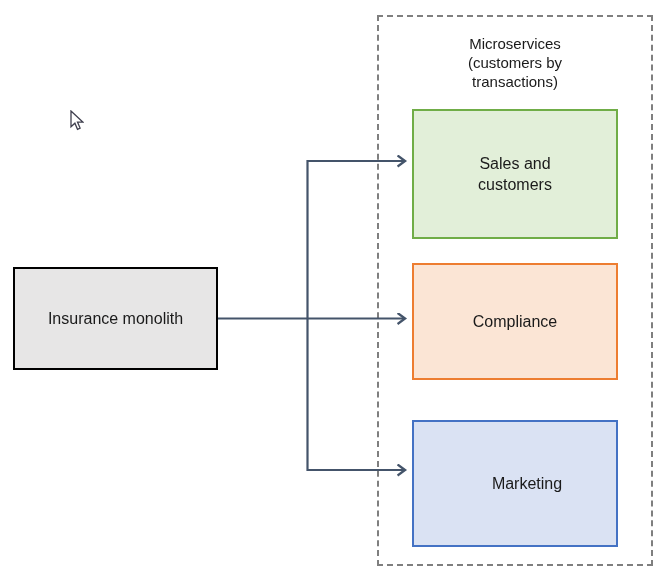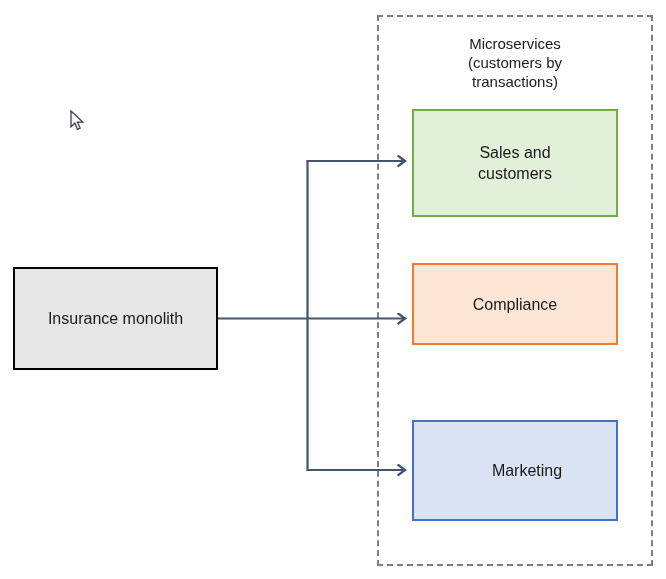--- a/index.html
+++ b/index.html
@@ -42,31 +42,31 @@
     font-size: 16px;
     line-height: 21px;
   }
   .node .node-label { white-space: pre-line; }
   .node-monolith {
     left: 13px; top: 267px; width: 205px; height: 103px;
     background: #E7E6E6;
     border: 2px solid #000000;
   }
   .node-sales {
-    left: 412px; top: 109px; width: 206px; height: 108px;
+    left: 412px; top: 109px; width: 206px; height: 130px;
     background: #E2EFD9;
     border: 2px solid #70AD47;
   }
   .node-compliance {
-    left: 412px; top: 263px; width: 206px; height: 82px;
+    left: 412px; top: 263px; width: 206px; height: 117px;
     background: #FBE5D5;
     border: 2px solid #ED7D31;
   }
   .node-marketing {
-    left: 412px; top: 420px; width: 206px; height: 101px;
+    left: 412px; top: 420px; width: 206px; height: 127px;
     background: #DAE2F3;
     border: 2px solid #4472C4;
     padding-left: 24px;
   }
   .connectors {
     position: absolute; left: 0; top: 0;
     width: 666px; height: 579px;
     pointer-events: none;
   }
   .cursor {

